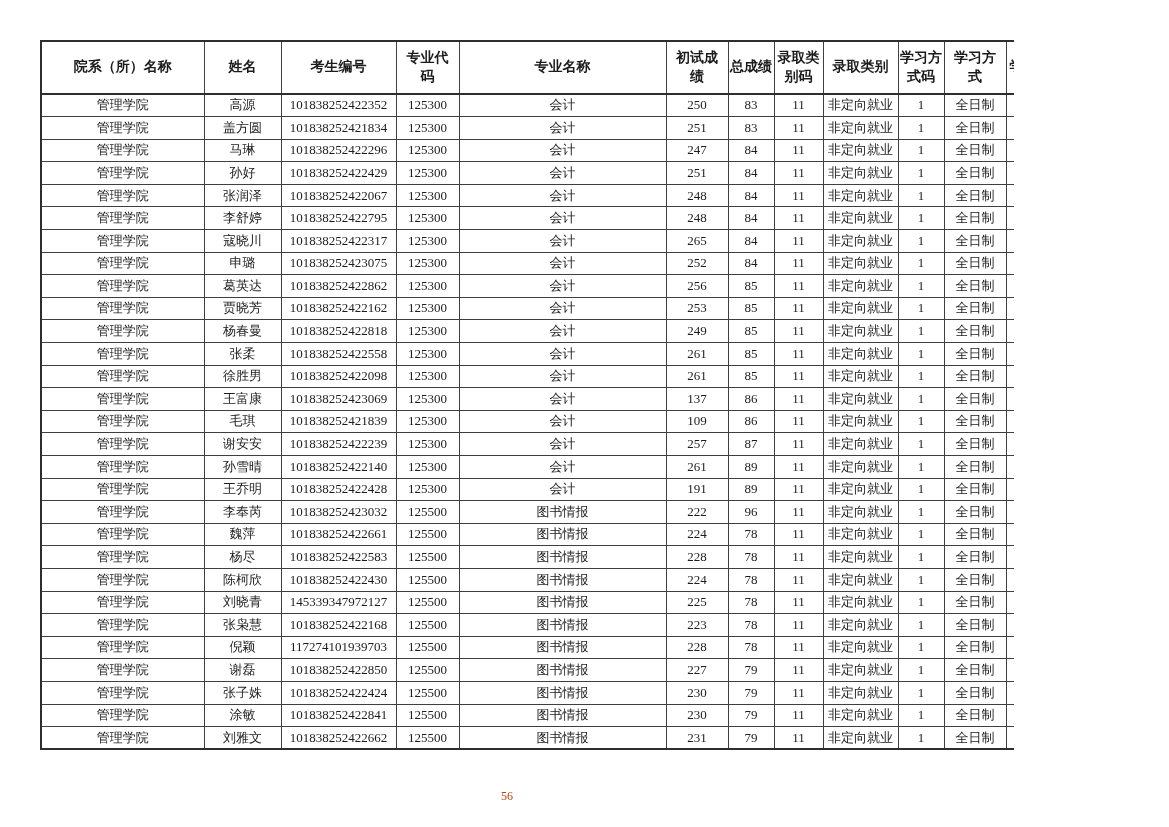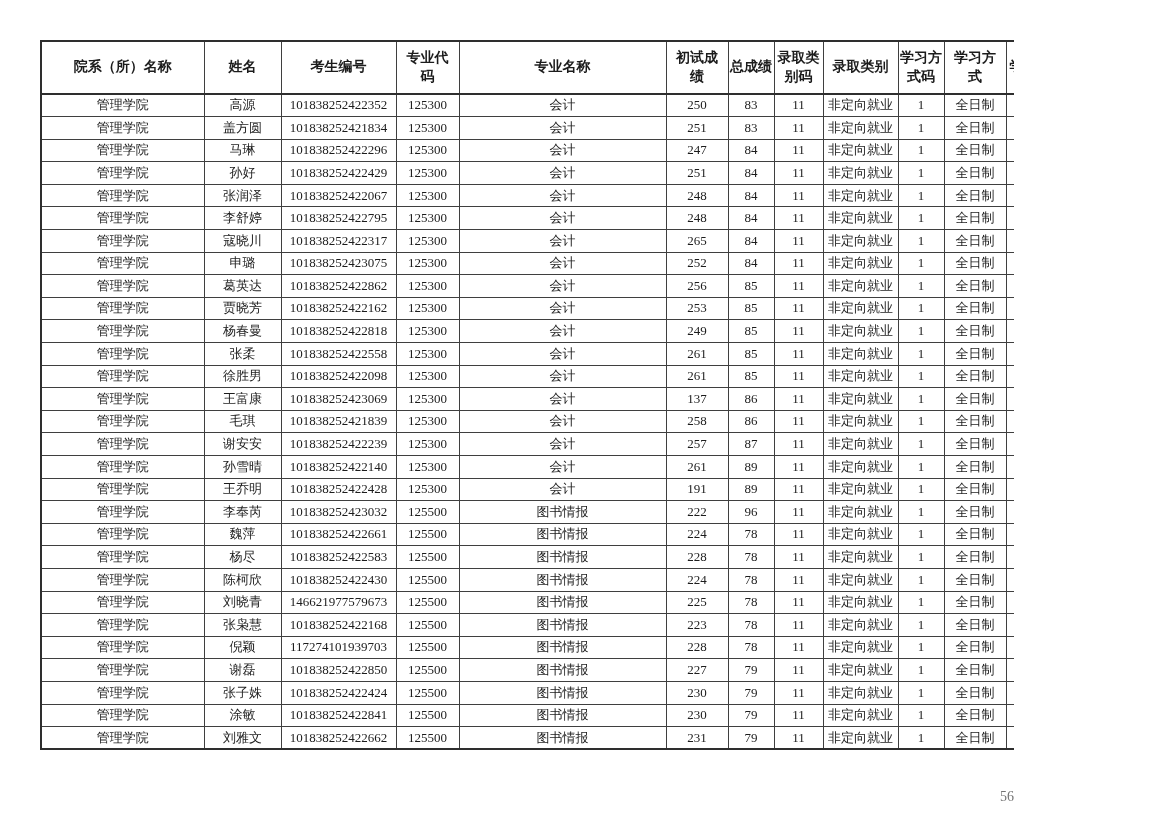--- a/index.html
+++ b/index.html
@@ -59,23 +59,23 @@
   col.c9  { width: 75px;  }
   col.c10 { width: 46px;  }
   col.c11 { width: 62px;  }
   col.c12 { width: 35px;  }
   col.c13 { width: 88px;  }
   .footer-pagenum {
     position: absolute;
     left: 0;
     right: 0;
     top: 789px;
-    text-align: right;
-    font-size: 14px;
-    color: #737373;
+    text-align: center;
+    font-size: 12px;
+    color: #c2410c;
   }
 </style>
 </head>
 <body>
 
 <div class="page">
 
   <table class="grid">
     <colgroup>
       <col class="c1">
@@ -324,21 +324,21 @@
           <td>全日制</td>
           <td>2</td>
           <td></td>
         </tr>
         <tr>
           <td>管理学院</td>
           <td>毛琪</td>
           <td>101838252421839</td>
           <td>125300</td>
           <td>会计</td>
-          <td>258</td>
+          <td>109</td>
           <td>86</td>
           <td>11</td>
           <td>非定向就业</td>
           <td>1</td>
           <td>全日制</td>
           <td>2</td>
           <td></td>
         </tr>
         <tr>
           <td>管理学院</td>
@@ -441,21 +441,21 @@
           <td>11</td>
           <td>非定向就业</td>
           <td>1</td>
           <td>全日制</td>
           <td>2</td>
           <td></td>
         </tr>
         <tr>
           <td>管理学院</td>
           <td>刘晓青</td>
-          <td>146621977579673</td>
+          <td>145339347972127</td>
           <td>125500</td>
           <td>图书情报</td>
           <td>225</td>
           <td>78</td>
           <td>11</td>
           <td>非定向就业</td>
           <td>1</td>
           <td>全日制</td>
           <td>2</td>
           <td></td>

